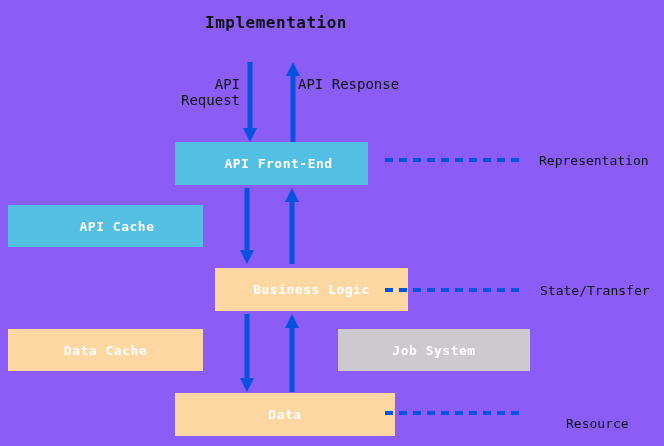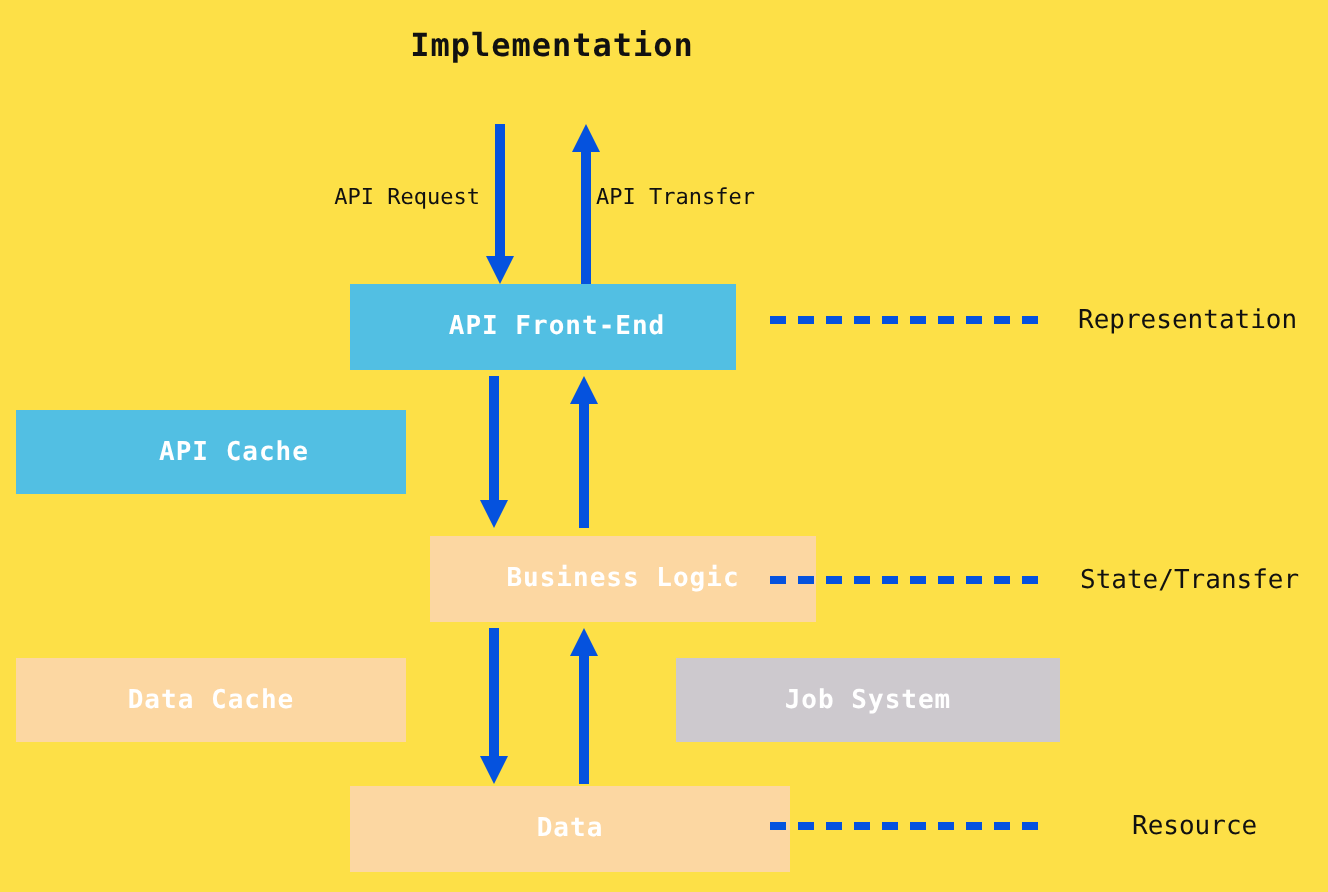--- a/index.html
+++ b/index.html
@@ -1,23 +1,23 @@
 <!DOCTYPE html>
 <html style="--arrow-color: #0552de; --label-color: #111111; --box-text: #ffffff;"><head>
 <meta charset="utf-8">
 <style>
   :root { --arrow-color:#0552de; --label-color:#111111; --box-text:#ffffff; }
   * { margin:0; padding:0; box-sizing:border-box; }
   body { background:#ffffff; font-family:"DejaVu Sans Mono","Liberation Mono",monospace; }
-  .canvas { position:relative; width:664px; height:446px; background:#fde047; overflow:hidden; }
+  .canvas { position:relative; width:664px; height:446px; background:#8b5cf6; overflow:hidden; }
 
   .title { position:absolute; left:176px; top:13px; width:200px; text-align:center;
            font-size:16px; font-weight:bold; color:var(--label-color); letter-spacing:0.5px; }
 
-  .flow-label { position:absolute; top:92px; font-size:11px; color:var(--label-color); }
+  .flow-label { position:absolute; top:76px; font-size:14px; color:var(--label-color); }
   .flow-label.request { left:150px; width:90px; text-align:right; }
   .flow-label.response { left:298px; }
 
   .box { position:absolute; display:flex; align-items:center; justify-content:center;
          font-size:13px; font-weight:bold; color:var(--box-text); letter-spacing:0.5px; }
   .box-api-front-end { left:175px; top:142px; width:193px; height:43px;padding-left:14px; }
   .box-api-cache     { left:8px;   top:205px; width:195px; height:42px;padding-left:23px; }
   .box-business-logic{ left:175px; top:268px; width:193px; height:43px;margin-left:40px; }
   .box-data-cache    { left:8px;   top:329px; width:195px; height:42px; }
   .box-job-system    { left:338px; top:329px; width:192px; height:42px; }
@@ -31,40 +31,40 @@
   .a-bot-down { left:239px; top:314px; }
   .a-bot-up   { left:284px; top:314px; }
 
   .dash-line { position:absolute; left:385px; width:134px; height:4px;
                background:repeating-linear-gradient(90deg, var(--arrow-color) 0 8px, transparent 8px 14px); }
   .dash-1 { top:158px; } .dash-2 { top:288px; } .dash-3 { top:411px; }
 
   .layer-label { position:absolute; font-size:13px; color:var(--label-color); }
   .ll-representation { left:539px; top:153px; }
   .ll-state-transfer { left:540px; top:283px; }
-  .ll-resource       { left:550px; top:406px;padding-left:16px; }
+  .ll-resource       { left:550px; top:416px;padding-left:16px; }
 </style>
 </head>
 <body>
 
 <div class="canvas">
 
   <div class="title">Implementation</div>
 
   <svg class="arrow a-top-down" width="16" height="80">
     <line x1="8" y1="0" x2="8" y2="68" stroke="currentColor" stroke-width="5"></line>
     <polygon points="1,66 15,66 8,80" fill="currentColor"></polygon>
   </svg>
   <svg class="arrow a-top-up" width="16" height="80">
     <polygon points="1,14 15,14 8,0" fill="currentColor"></polygon>
     <line x1="8" y1="12" x2="8" y2="80" stroke="currentColor" stroke-width="5"></line>
   </svg>
 
   <div class="flow-label request">API Request</div>
-  <div class="flow-label response">API Transfer</div>
+  <div class="flow-label response">API Response</div>
 
   <div class="box box-api-front-end" style="background-color: rgb(82, 191, 227);">
     <span>API Front-End</span>
   </div>
 
   <div class="box box-api-cache" style="background-color: rgb(82, 191, 227);">
     <span>API Cache</span>
   </div>
 
   <svg class="arrow a-mid-down" width="16" height="76">

